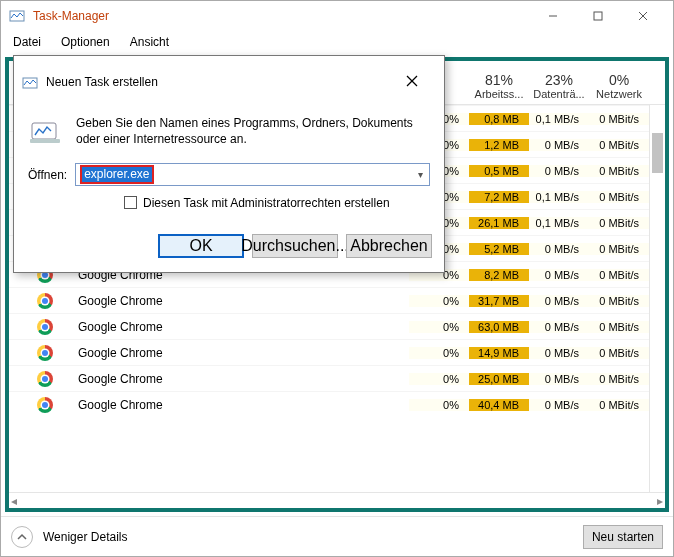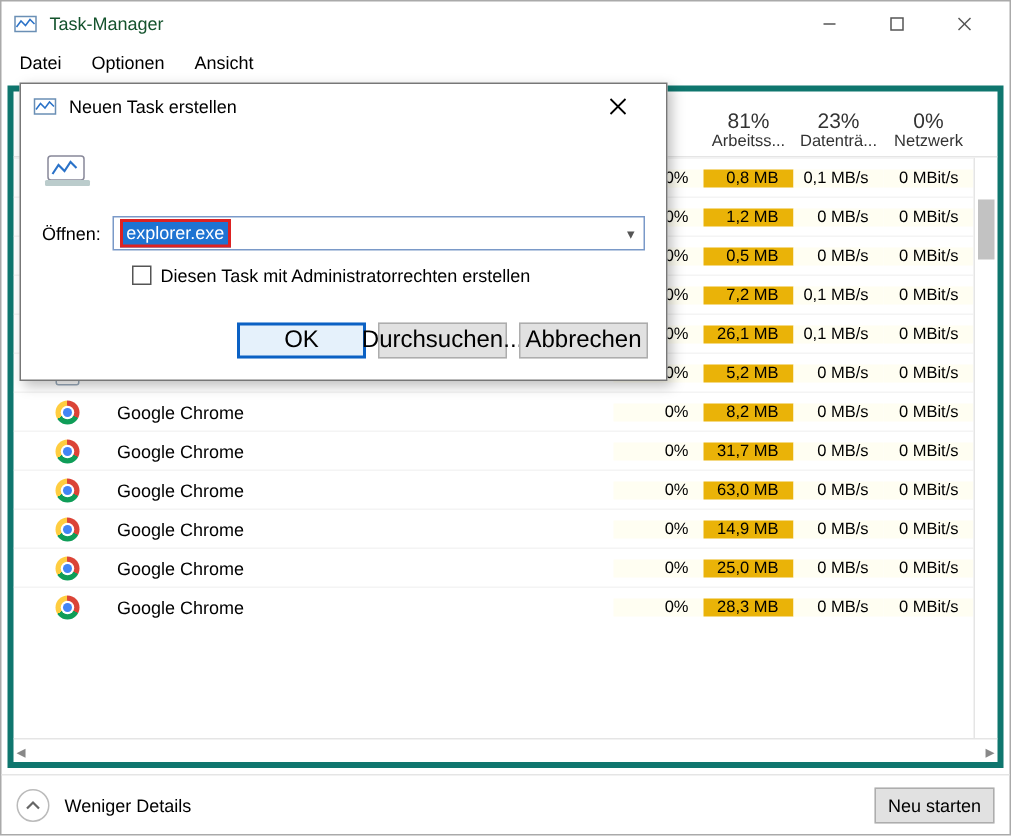--- a/index.html
+++ b/index.html
@@ -1,18 +1,18 @@
 <!DOCTYPE html>
 <html><head>
 <meta charset="utf-8">
 <style>
   * { box-sizing: border-box; font-family: "Segoe UI", Arial, sans-serif; }
   body { margin: 0; background: #fff; width: 674px; height: 557px; overflow: hidden; font-size: 12px; color: #000; }
   .window { width: 674px; height: 557px; border: 1px solid #aaa; display: flex; flex-direction: column; position: relative; background: #fff; }
-  .titlebar { height: 30px; display: flex; align-items: center; padding: 0 8px; color: #14532d; }
+  .titlebar { height: 30px; display: flex; align-items: center; padding: 0 8px; color: #c2410c; }
   .titlebar .app-icon { width: 16px; height: 16px; margin-right: 8px; display: flex; align-items: center; justify-content: center; }
   .titlebar .title { flex: 1; font-size: 12px; }
   .win-controls { display: flex; }
   .win-btn { width: 45px; height: 30px; display: flex; align-items: center; justify-content: center; color: #555; }
   .menubar { height: 22px; display: flex; align-items: center; padding: 0 6px; gap: 8px; font-size: 12px; }
   .menu-item { padding: 2px 6px; cursor: default; }
   .content { flex: 1; display: flex; flex-direction: column; position: relative; overflow: hidden; border: 4px solid #0f766e; margin: 4px; }
   .header-row { display: flex; align-items: flex-end; border-bottom: 1px solid #e5e5e5; height: 44px; }
   .header-row .spacer { flex: 1; }
   .hcol { width: 60px; text-align: center; padding: 4px 4px; font-size: 11px; color: #333; }
@@ -32,33 +32,33 @@
   .icon-sq { width: 16px; height: 16px; border: 1px solid #9ab; background: #fff; border-radius: 2px; }
   .icon-chrome { width: 16px; height: 16px; border-radius: 50%; background: conic-gradient(#db4437 0 33%, #0f9d58 33% 66%, #ffcd40 66% 100%); position: relative; }
   .icon-chrome::after { content: ""; position: absolute; width: 6px; height: 6px; border-radius: 50%; background: #4285f4; top: 5px; left: 5px; box-shadow: 0 0 0 1.5px #fff; }
   .h-scroll { height: 16px; border-top: 1px solid #e5e5e5; display: flex; align-items: center; justify-content: space-between; padding: 0 2px; color: #888; }
   .footer { height: 40px; border-top: 1px solid #e5e5e5; display: flex; align-items: center; padding: 0 10px; }
   .circle-btn { width: 22px; height: 22px; border: 1px solid #bbb; border-radius: 50%; display: flex; align-items: center; justify-content: center; margin-right: 10px; color: #666; }
   .footer .ftxt { flex: 1; }
   .btn { border: 1px solid #adadad; background: #e1e1e1; padding: 4px 8px; font-size: 12px; }
   
   .dialog { position: absolute; left: 12px; top: 54px; width: 432px; background: #fff; border: 1px solid #777; box-shadow: 3px 3px 8px rgba(0,0,0,0.25); }
-  .dialog .dtitle { height: 30px; display: flex; align-items: center; padding: 0 8px; }
+  .dialog .dtitle { height: 30px; display: flex; padding: 0 8px; margin-top: 19px; }
   .dialog .dtitle .dicon { width: 16px; height: 16px; margin-right: 8px; }
   .dialog .dtitle .dt { flex:1; font-size: 12px; }
   .dialog .dtitle .close { width: 30px; text-align: center; font-size: 14px; }
   .dialog .dbody { padding: 10px 14px 14px 14px; }
   .dialog .desc-row { display: flex; gap: 14px; align-items: flex-start; }
   .run-icon { width: 34px; height: 34px; display: flex; align-items: center; justify-content: center; flex-shrink: 0; }
   .desc { font-size: 12px; line-height: 1.35; }
   .field-row { display: flex; align-items: center; margin-top: 14px; gap: 8px; }
   .combo { flex: 1; height: 23px; border: 1px solid #7a99c8; display: flex; align-items: center; padding: 0 4px; position: relative; }
   .combo .sel { border: 2px solid #d22; background: #1e73d2; color: #fff; padding: 0 2px; line-height: 15px; font-size: 12px; }
   .combo .dd { position: absolute; right: 6px; color: #555; font-size: 10px; }
-  .chk-row { display: flex; align-items: flex-start; margin-top: 10px; margin-left: 60px; gap: 6px; font-size: 12px; }
+  .chk-row { display: flex; align-items: flex-start; margin-top: 10px; margin-left: 96px; gap: 6px; font-size: 12px; }
   .chk { width: 13px; height: 13px; border: 1px solid #555; }
   .dbuttons { display: flex; justify-content: flex-end; gap: 8px; padding: 10px 12px 14px 12px; }
   .dbtn { width: 86px; height: 24px; border: 1px solid #adadad; background: #e1e1e1; font-size: 16px; display: flex; align-items: center; justify-content: center; }
   .dbtn.primary { border: 2px solid #0b61c4; background: #e5f1fb; }
   svg { display: block; }
 </style>
 </head>
 <body>
 
 <div class="window">
@@ -225,21 +225,21 @@
             <div class="pcol mem">25,0 MB</div>
             <div class="pcol disk">0 MB/s</div>
             <div class="pcol net">0 MBit/s</div>
           </div>
           <div class="row">
             <div class="name">
               <span class="icon-chrome"></span>
               <span>Google Chrome</span>
             </div>
             <div class="pcol cpu">0%</div>
-            <div class="pcol mem">28,3 MB</div>
+            <div class="pcol mem">40,4 MB</div>
             <div class="pcol disk">0 MB/s</div>
             <div class="pcol net">0 MBit/s</div>
           </div>
         </div>
       <div class="scrollbar">
           <div class="thumb"></div>
         </div>
     </div>
 
     <div class="h-scroll">
@@ -276,20 +276,21 @@
     </div>
     <div class="dbody">
       <div class="desc-row">
         <div class="run-icon">
           <svg width="34" height="34" viewBox="0 0 34 34">
               <rect x="4" y="8" width="24" height="16" rx="2" fill="#fff" stroke="#889"></rect>
               <rect x="2" y="24" width="30" height="4" rx="1" fill="#bcc"></rect>
               <polyline points="7,20 11,14 15,18 19,12 23,16" fill="none" stroke="#2a72c8" stroke-width="1.4"></polyline>
             </svg>
         </div>
+        <div class="desc">Geben Sie den Namen eines Programms, Ordners, Dokuments oder einer Internetressource an.</div>
       </div>
       <div class="field-row">
         <span>Öffnen:</span>
         <div class="combo">
           <span class="sel">explorer.exe</span>
           <span class="dd">▾</span>
         </div>
       </div>
       <div class="chk-row">
         <span class="chk"></span>

